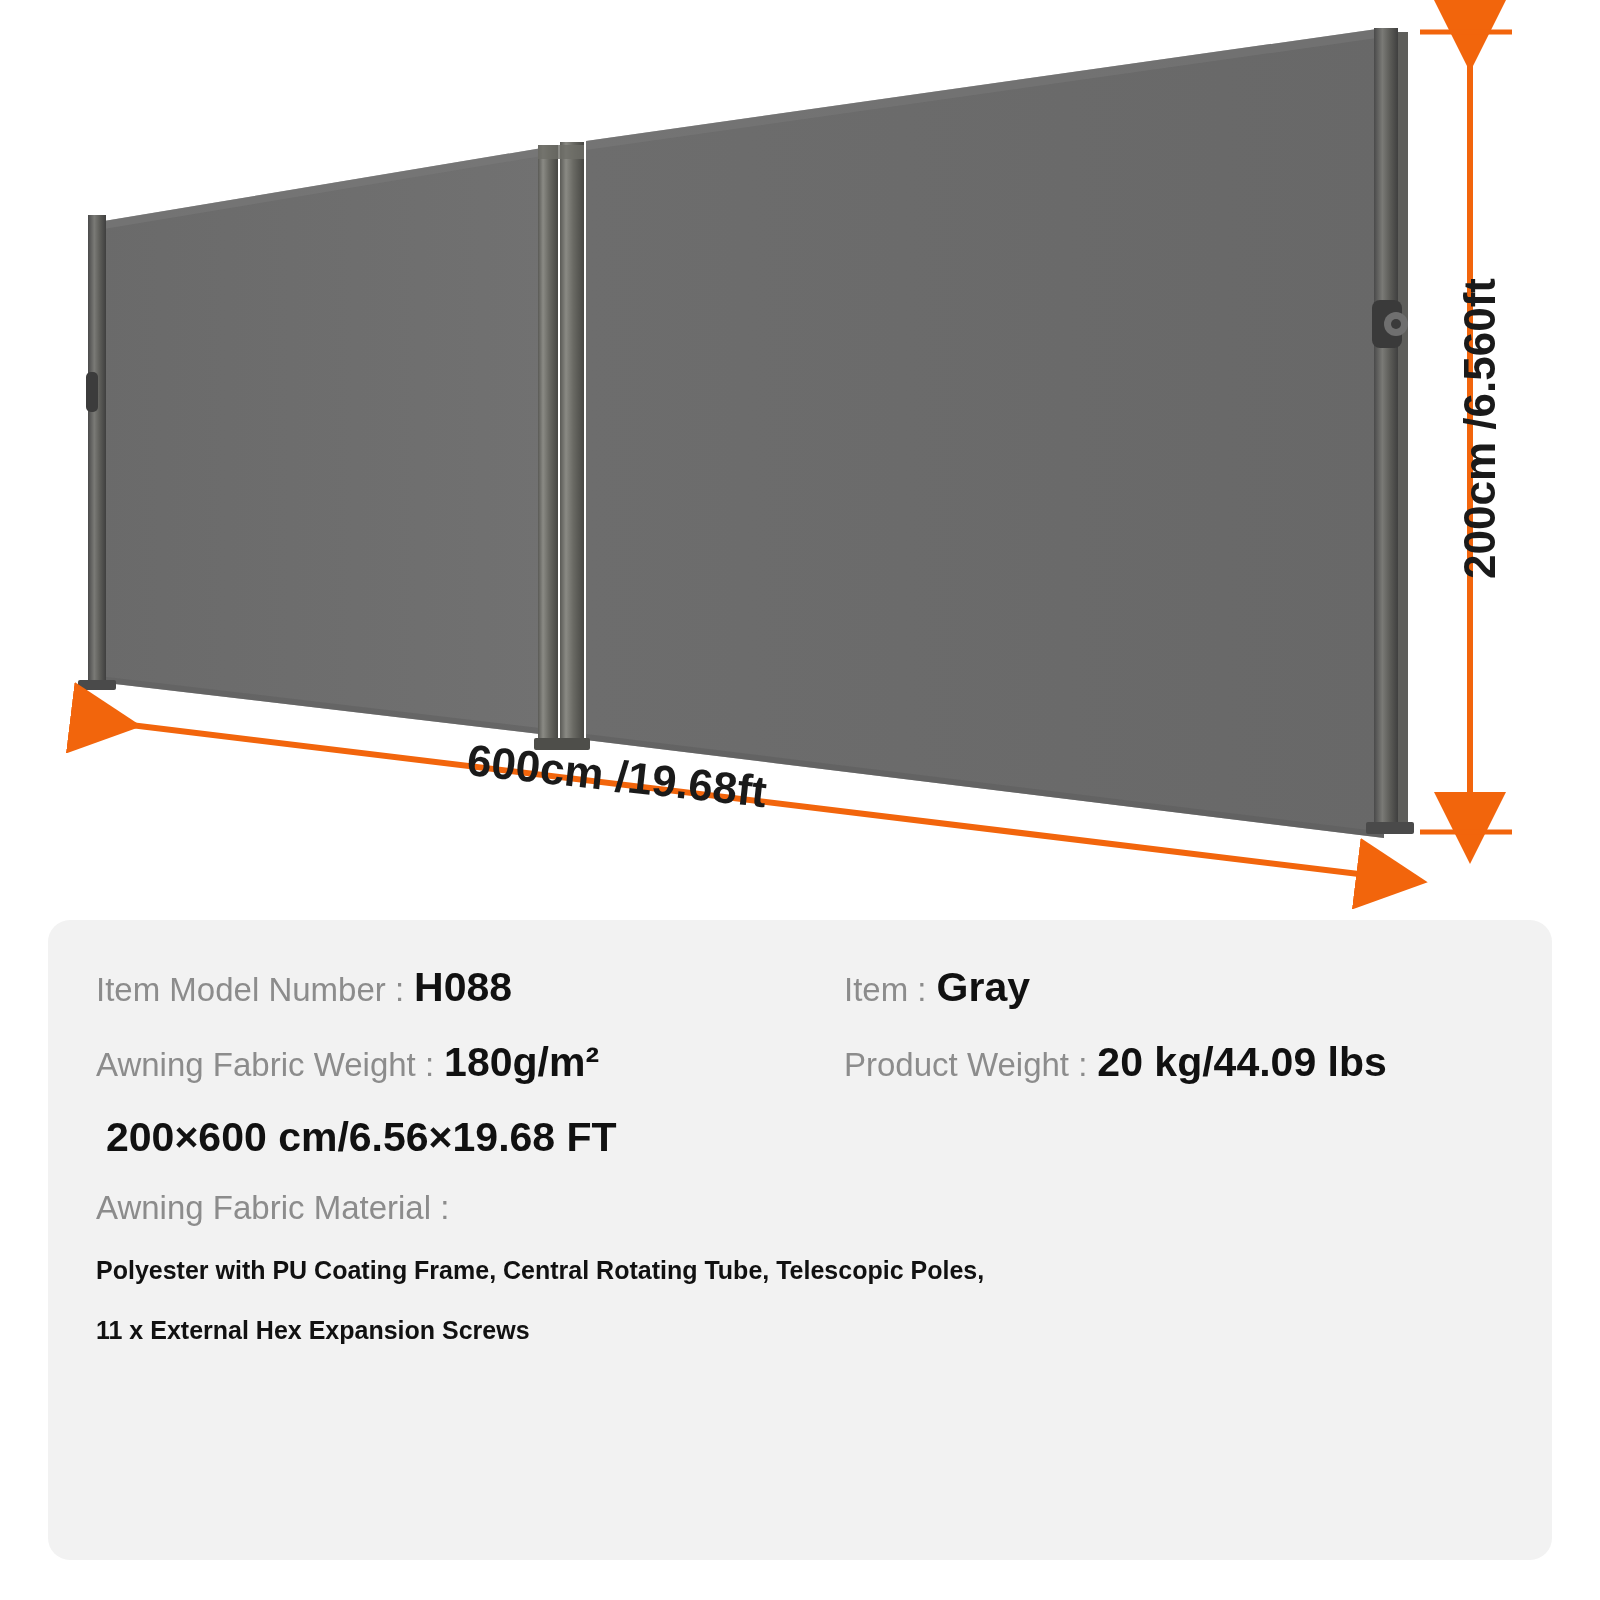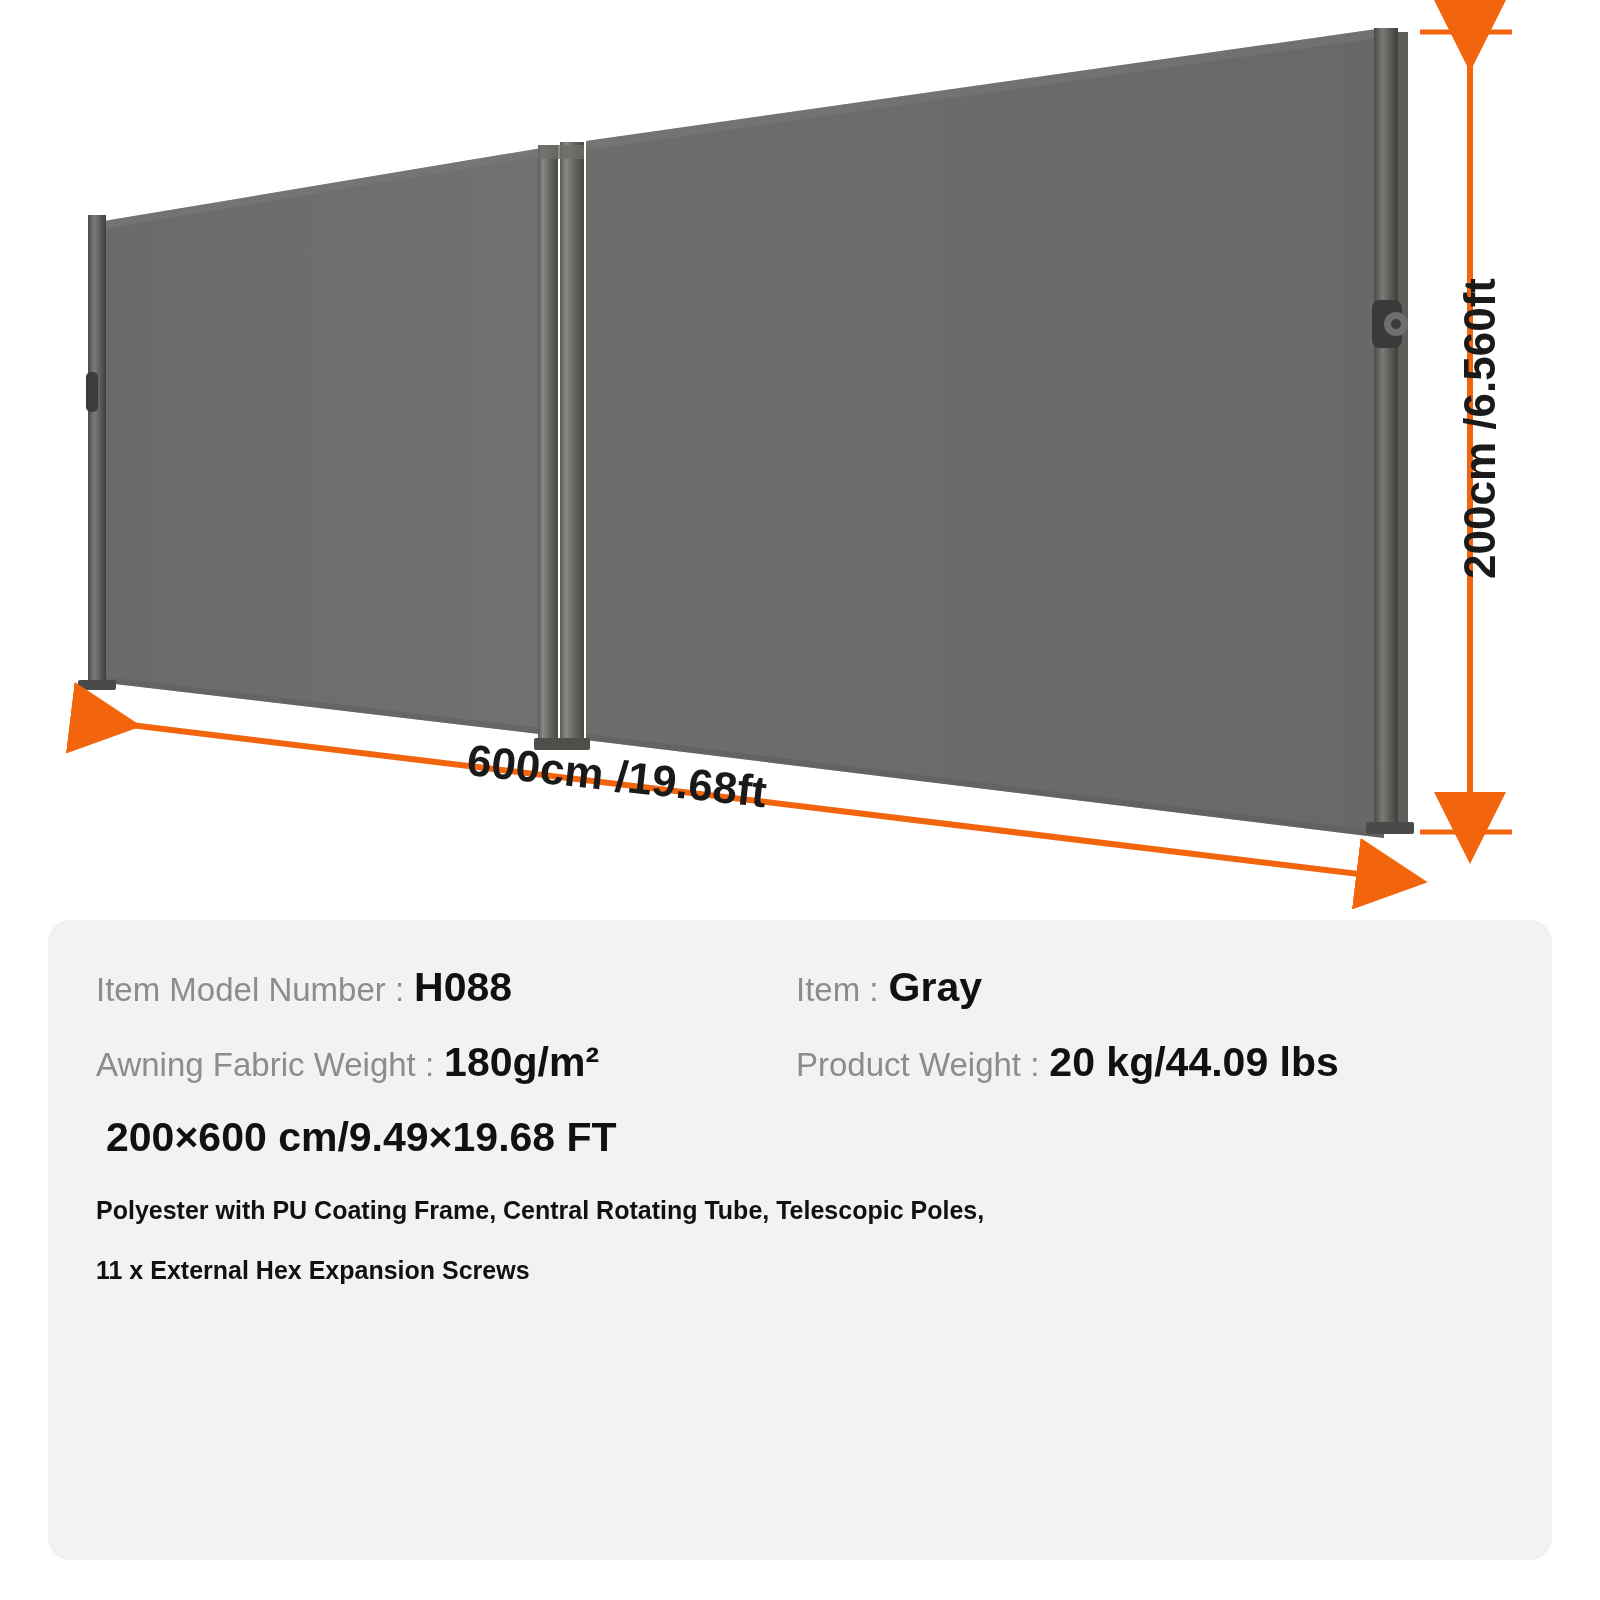--- a/index.html
+++ b/index.html
@@ -59,20 +59,21 @@
     height: 640px;
     background: #f2f2f2;
     border-radius: 22px;
     box-sizing: border-box;
     padding: 44px 48px 0 48px;
   }
   .spec-row {
     display: flex;
     align-items: baseline;
     margin-bottom: 28px;
+    gap: 48px;
   }
   .spec-col {
     display: flex;
     align-items: baseline;
   }
   .spec-col.left { width: 700px; }
   .spec-label {
     color: #8c8c8c;
     font-size: 33px;
     font-weight: normal;
@@ -204,24 +205,25 @@
     </div>
     <div class="spec-col right">
       <span class="spec-label">Product Weight :</span>
       <span class="spec-value">20 kg/44.09 lbs</span>
     </div>
   </div>
 
 
   <div class="spec-row">
     <div class="spec-col left">
-      <span class="spec-value">200×600 cm/9.49×19.68 FT</span>
+      <span class="spec-value">200×600 cm/6.56×19.68 FT</span>
     </div>
   </div>
 
   <div class="spec-block">
+    <span class="spec-label">Awning Fabric Material :</span>
     <div class="spec-multiline">
       <div>Polyester with PU Coating Frame, Central Rotating Tube, Telescopic Poles,</div>
       <div>11 x External Hex Expansion Screws</div>
     </div>
   </div>
 
 </div>
 
 </body></html>

